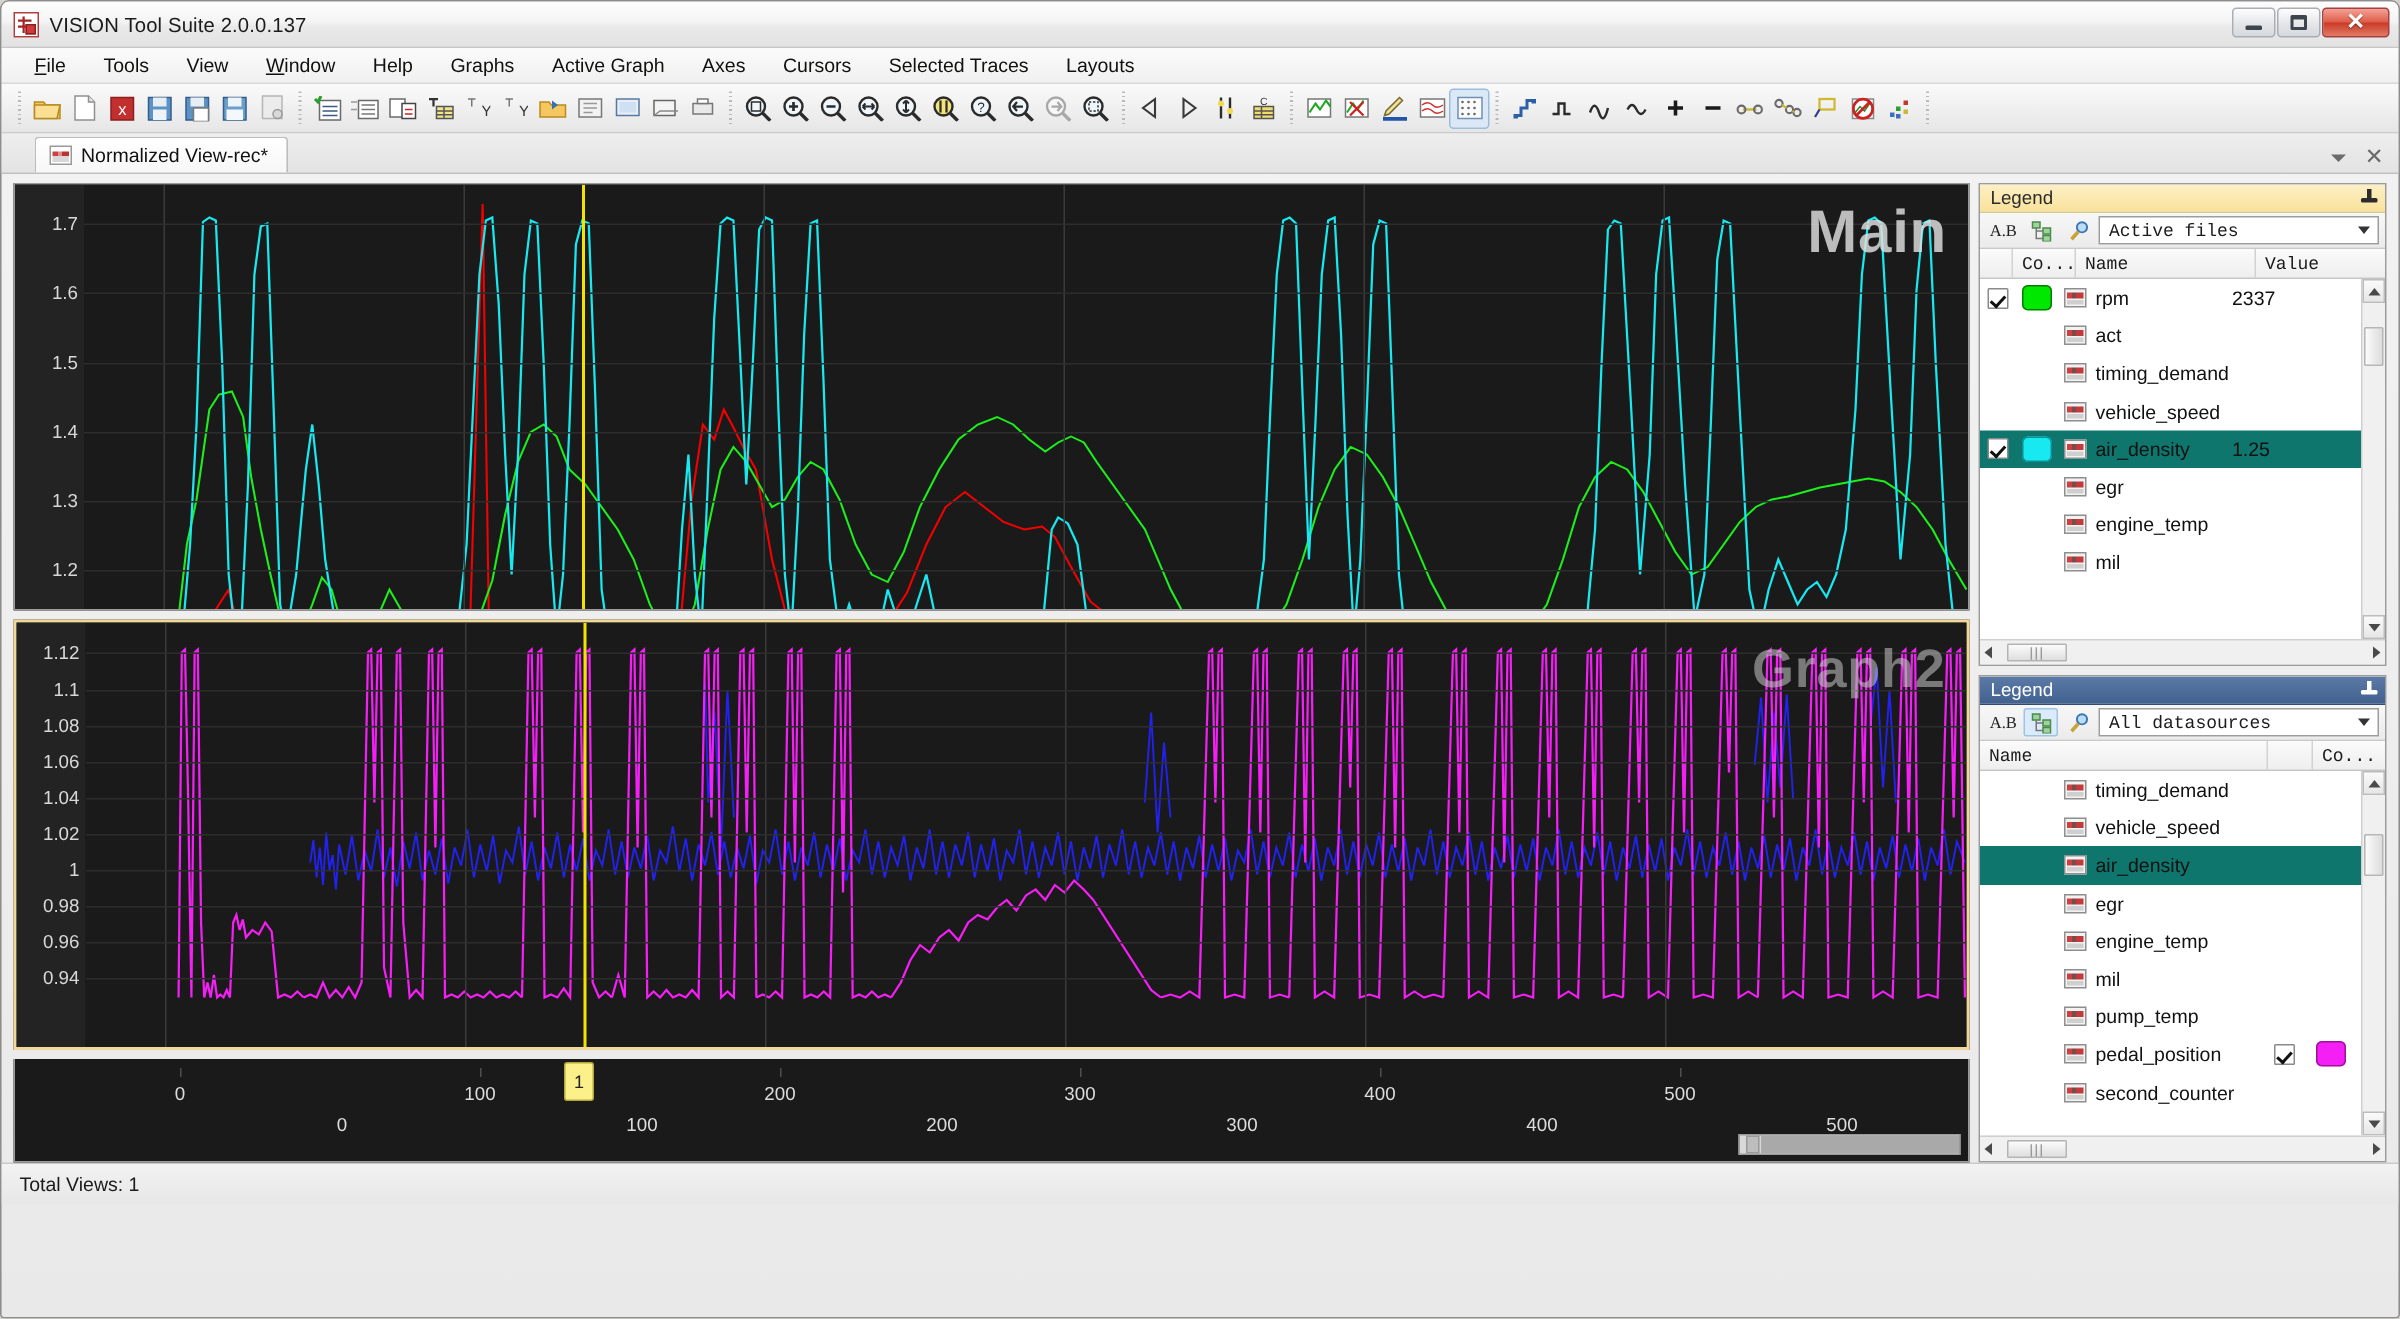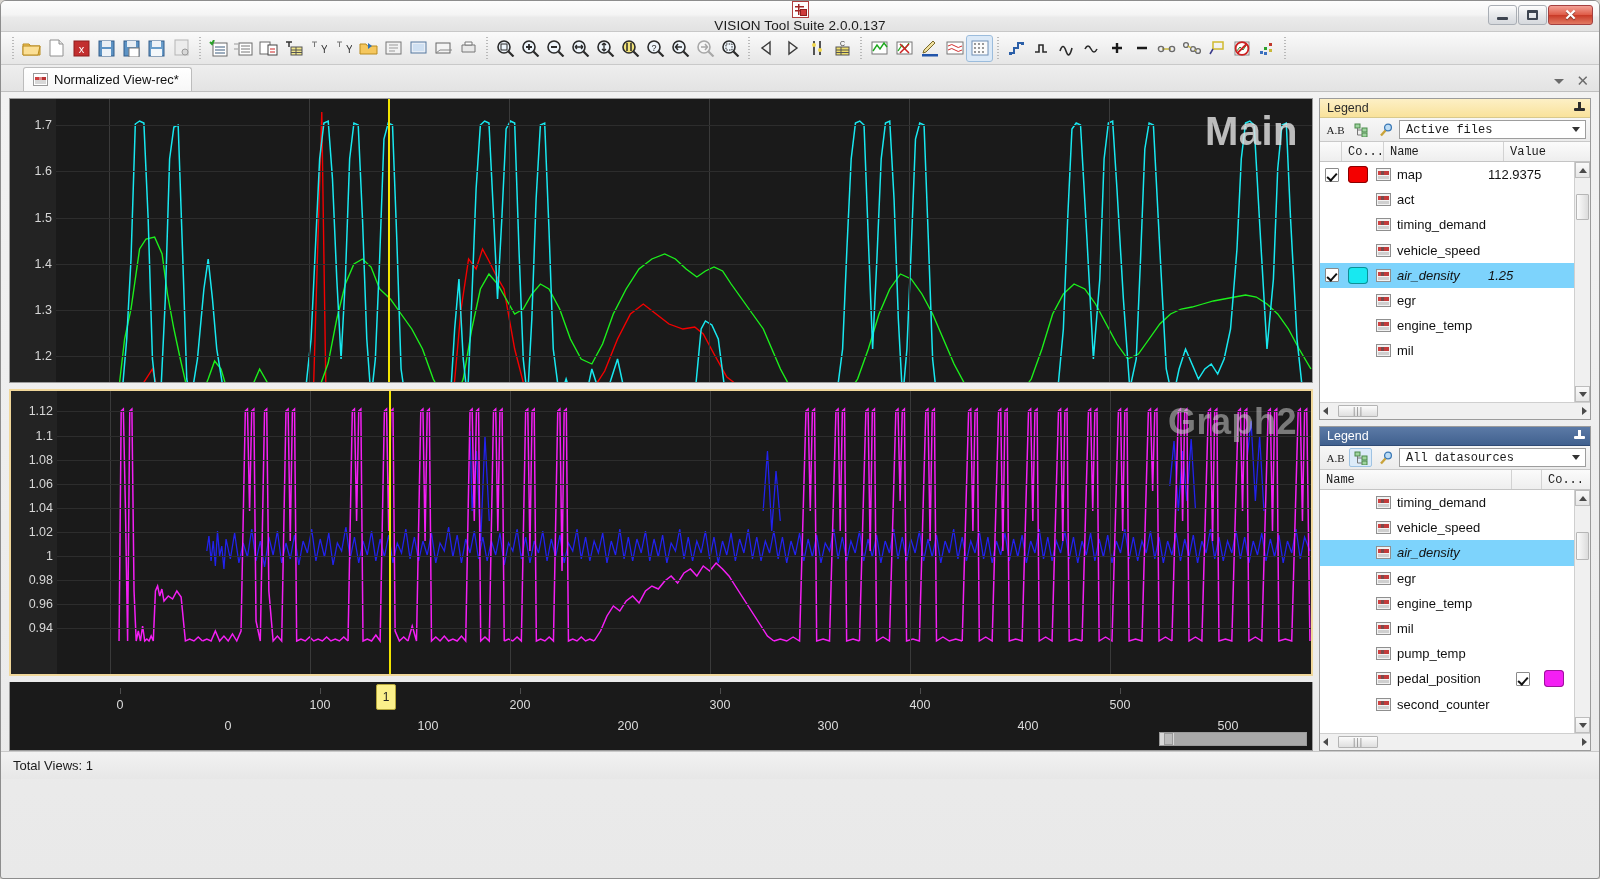--- a/index.html
+++ b/index.html
@@ -18,21 +18,21 @@
     border:1px solid #8d8d8d;
     border-radius:6px 6px 3px 3px;
     overflow:hidden;
   }
 
   
   .titlebar {
     height:31px; position:relative;
     background:linear-gradient(180deg,#fdfdfd 0%,#f4f4f4 45%,#eaeaea 55%,#e2e2e2 100%);
     border-bottom:1px solid #c8c8c8;
-    display:flex; align-items:center;flex-direction:column;
+    display:flex; align-items:center;
   }
   .title-ico {
     width:17px; height:17px; margin-left:8px; margin-right:7px;
     background:#fff; border:1px solid #b04040; position:relative; flex:none;
   }
   .title-ico:before{
     content:""; position:absolute; left:2px; top:2px; width:9px; height:11px;
     background:
       linear-gradient(#a32626,#a32626) 0 2px/9px 1.5px no-repeat,
       linear-gradient(#a32626,#a32626) 0 6px/9px 1.5px no-repeat,
@@ -163,21 +163,21 @@
     border-left:4px solid transparent;border-right:4px solid transparent;border-top:5px solid #333;}
   .lg-head {
     display:flex; height:20px; align-items:center;
     background:linear-gradient(180deg,#fbfbfb,#eeeeee); border-bottom:1px solid #c4c4c4;
     font-family:"Liberation Mono", monospace; font-size:12px; color:#1a1a1a;
   }
   .lg-head div { padding-left:6px; border-right:1px solid #d2d2d2; height:100%; display:flex; align-items:center; overflow:hidden;}
   .lg-body { flex:1 1 auto; position:relative; overflow:hidden; background:#fff;}
   .lg-rows { position:absolute; left:0; right:16px; top:0; }
   .lgrow { height:25.2px; display:flex; align-items:center; font-size:13px; color:#111; }
-  .lgrow.hl { background:#7dd3fc;font-style:italic; }
+  .lgrow.hl { background:#0f766e; }
   .cbx { width:14px; height:14px; border:1px solid #8a8a8a; background:#fff; margin-left:5px; flex:none;
     position:relative; border-radius:1px;}
   .cbx.on:after { content:""; position:absolute; left:3px; top:2px; width:4px; height:8px;
     border:solid #111; border-width:0 2px 2px 0; transform:rotate(42deg);}
   .swatch { width:20px; height:17px; border-radius:4px; flex:none; }
   .trico { width:15px; height:13px; background:#f2f2f2; border:1px solid #8f8f8f; flex:none; position:relative;}
   .trico:before{content:"";position:absolute;left:1px;right:1px;top:2px;height:4px;
     background:linear-gradient(90deg,#cf4040 0 30%,#7b4a4a 30% 55%,#c23a3a 55% 100%);}
   .trico:after{content:"";position:absolute;left:1px;right:1px;bottom:1px;height:3px;background:#cfcfcf;}
   .lg-vscroll { position:absolute; right:0; top:0; bottom:0; width:16px; background:#f0f0f0; border-left:1px solid #cfcfcf;}
@@ -218,20 +218,33 @@
         </div>
       <div class="wb">
           <span class="max-g"></span>
         </div>
       <div class="wb close">
           <span class="x-g">✕</span>
         </div>
     </div>
   </div>
 
+  <div class="menubar">
+    <div class="menu-item"><u>F</u><span></span>ile</div>
+    <div class="menu-item">Tools</div>
+    <div class="menu-item">View</div>
+    <div class="menu-item"><u>W</u>indow</div>
+    <div class="menu-item">Help</div>
+    <div class="menu-item">Graphs</div>
+    <div class="menu-item">Active Graph</div>
+    <div class="menu-item">Axes</div>
+    <div class="menu-item">Cursors</div>
+    <div class="menu-item">Selected Traces</div>
+    <div class="menu-item">Layouts</div>
+  </div>
 
   <div class="toolbar">
     <span class="tb-sep"></span>
 
     <div class="tb-btn">
         <svg width="19" height="17">
           <path d="M1 4h6l1.6 2H18v9H1z" fill="#f5c75e" stroke="#b98b1e"></path>
           <path d="M1 6h17l-2 9H1z" fill="#fbdf95" stroke="#b98b1e"></path>
         </svg>
       </div>
@@ -814,26 +827,26 @@
           <div style="width:22px"></div>
           <div style="width:42px">Co...</div>
           <div style="flex:1">Name</div>
           <div style="width:86px;border-right:none">Value</div>
         </div>
         <div class="lg-body">
           <div class="lg-rows">
             <div class="lgrow">
               <span class="cbx on"></span>
               <span style="width:9px"></span>
-                <span class="swatch" style="background:#f40000;box-shadow:0 0 0 1px #8a0000 inset"></span>
+                <span class="swatch" style="background:#00e800;box-shadow:0 0 0 1px #0b7a0b inset"></span>
               <span style="width:8px"></span>
                 <span class="trico"></span>
               <span style="width:6px"></span>
-                <span style="flex:1">map</span>
-              <span style="width:86px">112.9375</span>
+                <span style="flex:1">rpm</span>
+              <span style="width:86px">2337</span>
             </div>
             <div class="lgrow">
               <span style="width:56px"></span>
                 <span class="trico"></span>
               <span style="width:6px"></span>
                 <span style="flex:1">act</span>
               <span style="width:86px"></span>
             </div>
             <div class="lgrow">
               <span style="width:56px"></span>

